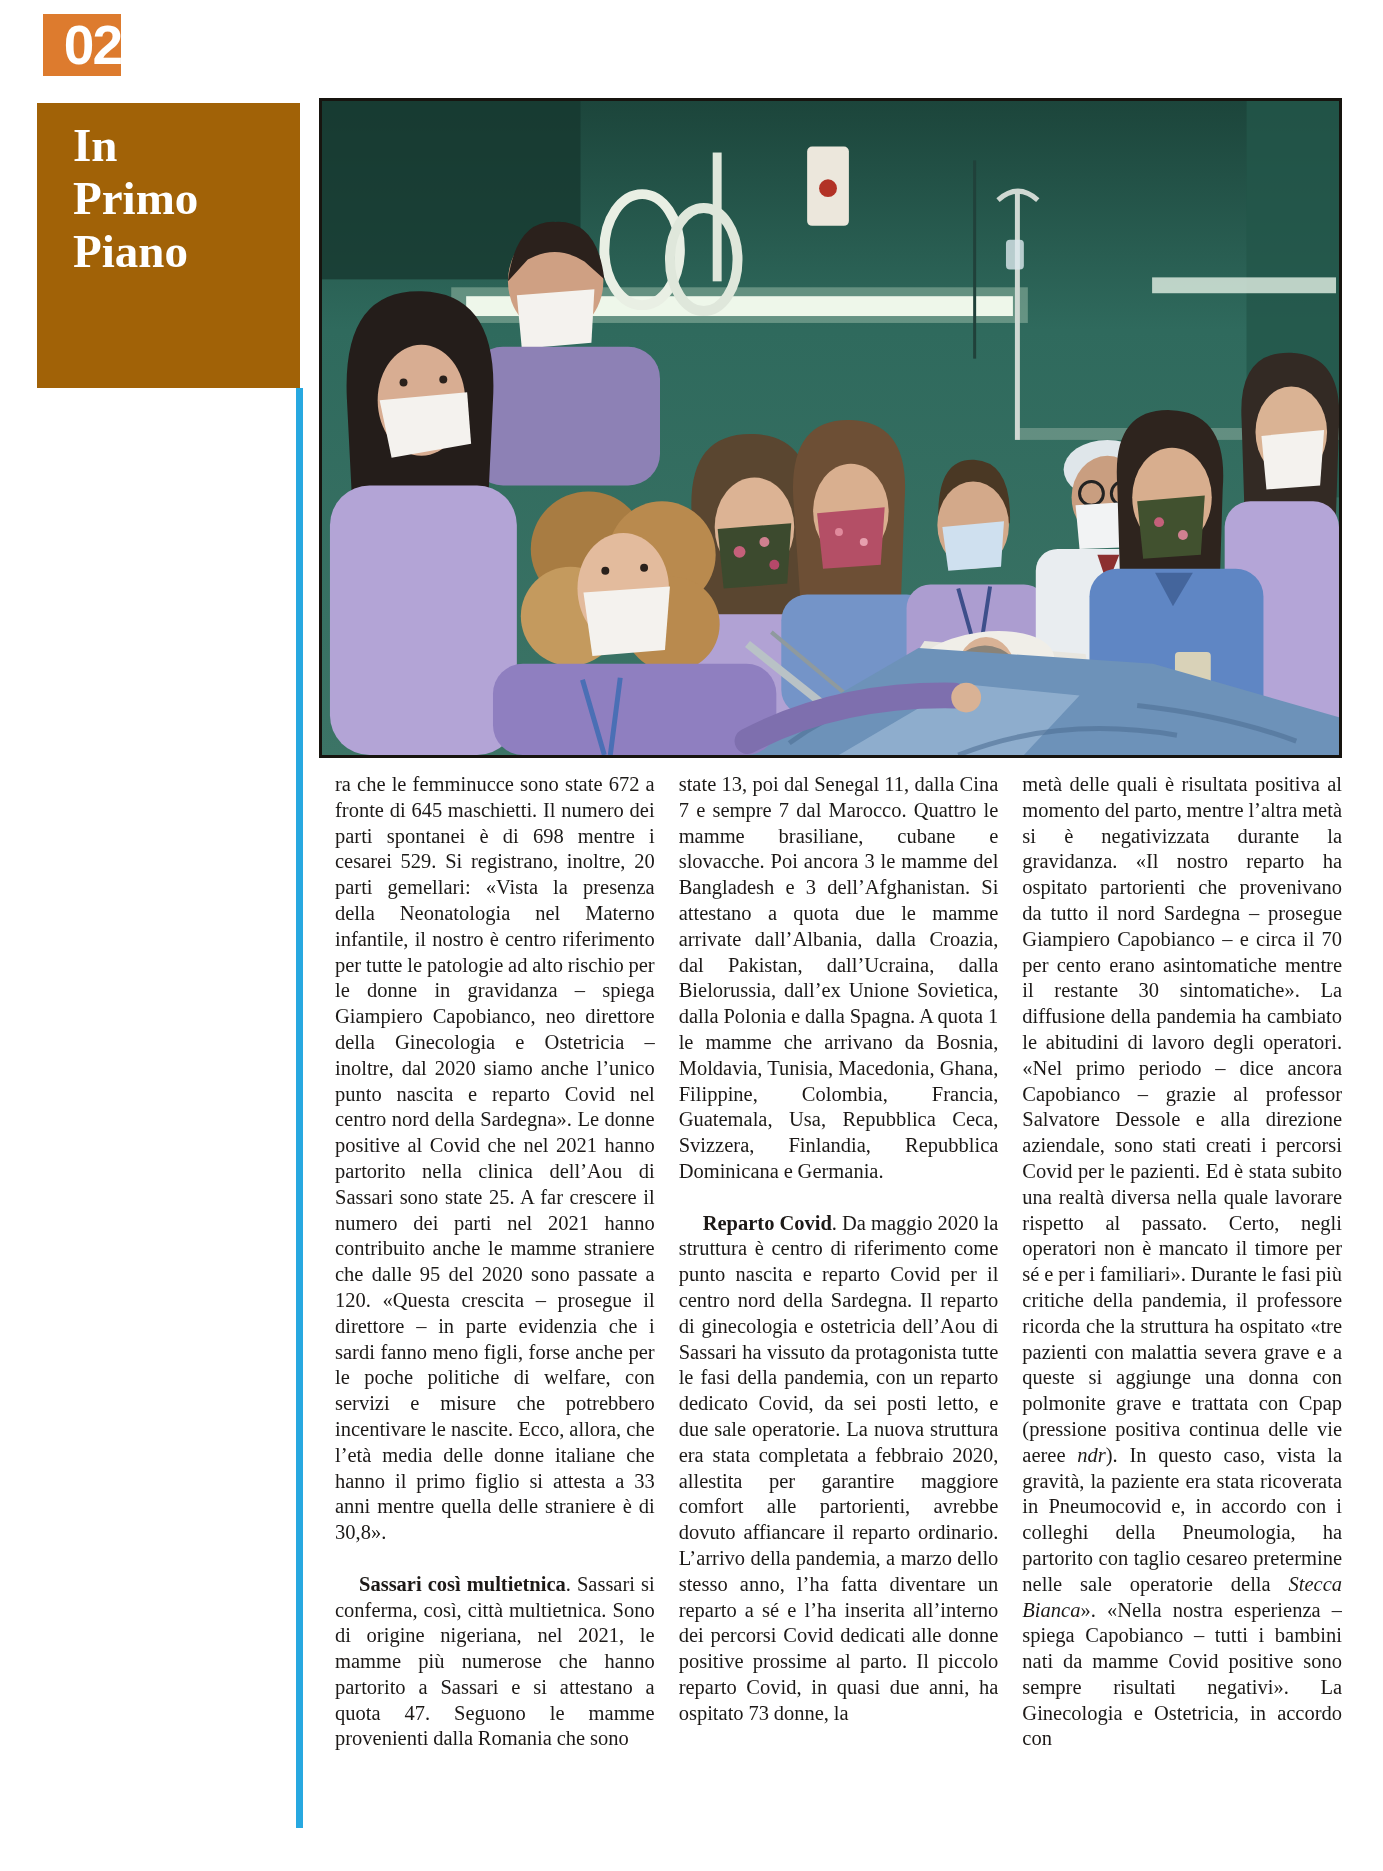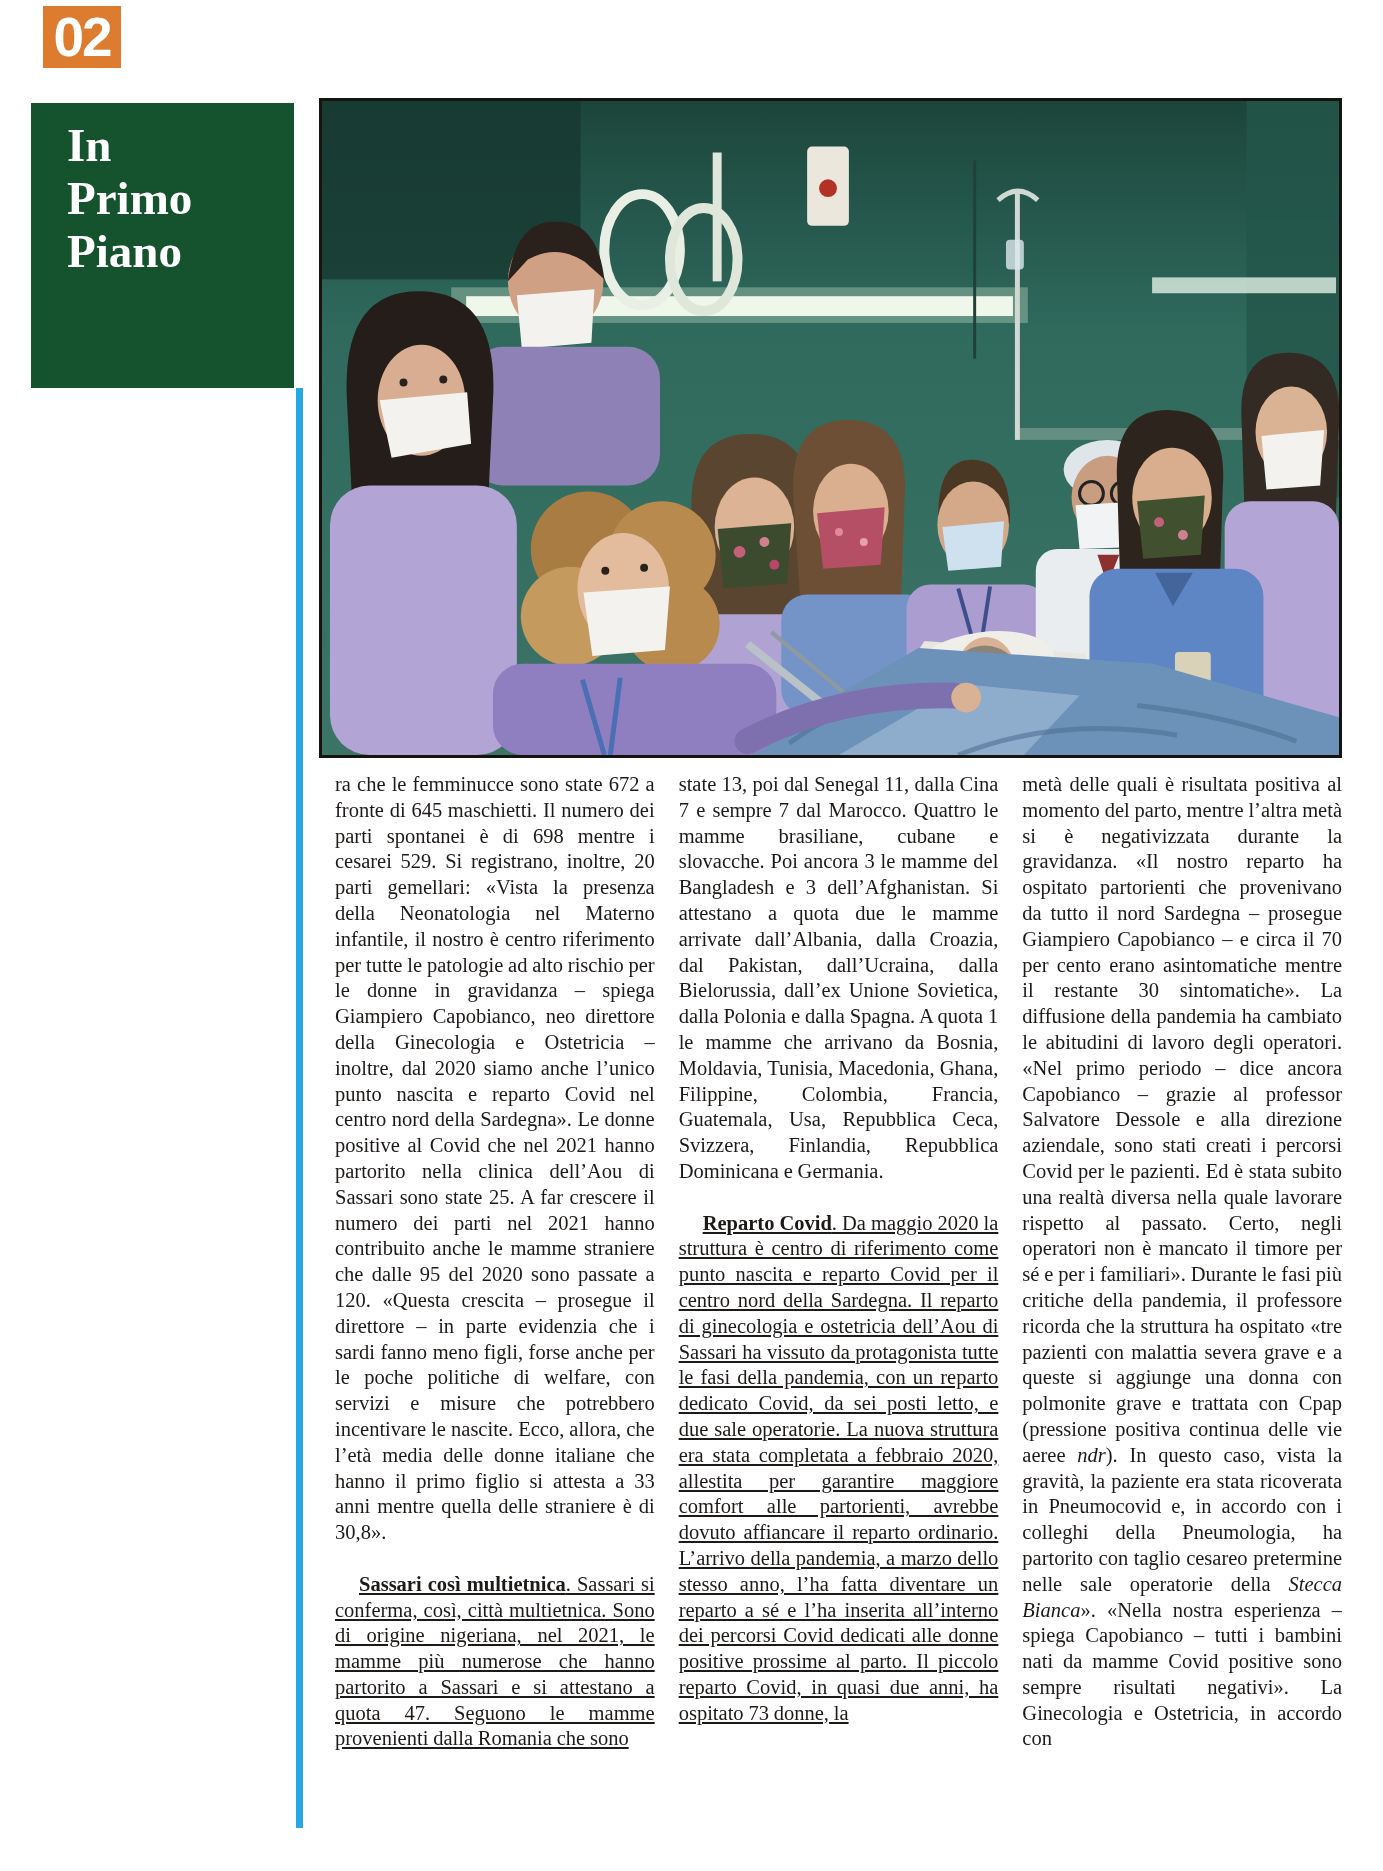--- a/index.html
+++ b/index.html
@@ -1,47 +1,47 @@
 <!DOCTYPE html>
 <html lang="it"><head>
 <meta charset="utf-8">
 <style>
   html,body{margin:0;padding:0;background:#ffffff;}
   .page{position:relative;width:1383px;height:1871px;background:#ffffff;overflow:hidden;
         font-family:"Liberation Serif",serif;color:#1c1917;}
 
   
-  .pagenum-box{position:absolute;left:43px;top:6px;width:78px;height:62px;background:#dd7b2e;
-        display:flex;align-items:center;justify-content:center;}
+  .pagenum-box{position:absolute;left:43px;top:14px;width:78px;height:62px;background:#dd7b2e;
+        display:flex;align-items:center;justify-content:flex-end;}
   .pagenum-box span{color:#fff;font-family:"Liberation Sans",sans-serif;font-weight:bold;
         font-size:55px;letter-spacing:-2px;line-height:1;}
   .mast{position:absolute;left:131px;top:12px;}
   .logo{font-family:"Liberation Serif",serif;font-weight:bold;font-size:30px;line-height:28px;
         color:#2a2421;font-variant:small-caps;letter-spacing:0.5px;}
   .issue{font-family:"Liberation Sans",sans-serif;font-weight:bold;font-size:21px;line-height:23px;
         color:#272220;letter-spacing:-0.2px;}
 
   
-  .section-box{position:absolute;left:31px;top:103px;width:263px;height:285px;background:#14532d;}
+  .section-box{position:absolute;left:37px;top:103px;width:263px;height:285px;background:#a16207;}
   .section-title{color:#ffffff;font-family:"Liberation Serif",serif;font-weight:bold;
         font-size:47px;line-height:53px;padding:16px 0 0 36px;white-space:pre-line;}
   .rule-v{position:absolute;left:296px;top:388px;width:7px;height:1440px;background:#27a8e0;}
 
   
   .photo{position:absolute;left:319px;top:98px;width:1023px;height:660px;margin:0;
         border:3px solid #17140f;box-sizing:border-box;background:#2f6a5d;overflow:hidden;}
   .photo svg{display:block;width:100%;height:100%;}
 
   
   .article{position:absolute;left:335px;top:772px;width:1007px;height:1063px;
         display:flex;gap:24px;overflow:hidden;}
   .col{flex:1 1 0;width:317px;text-align:justify;font-size:20.5px;line-height:25.8px;
         hyphens:auto;-webkit-hyphens:auto;word-spacing:-0.3px;}
   .col p{margin:0;}
-  .col p.ind{margin-top:25.8px;text-indent:24px;text-decoration:underline;}
+  .col p.ind{margin-top:25.8px;text-indent:24px;}
   .col strong{font-weight:bold;}
   .col .it{font-style:italic;}
 </style>
 </head>
 <body>
 
 <div class="page">
 
   <div class="pagenum-box">
     <span>02</span>

